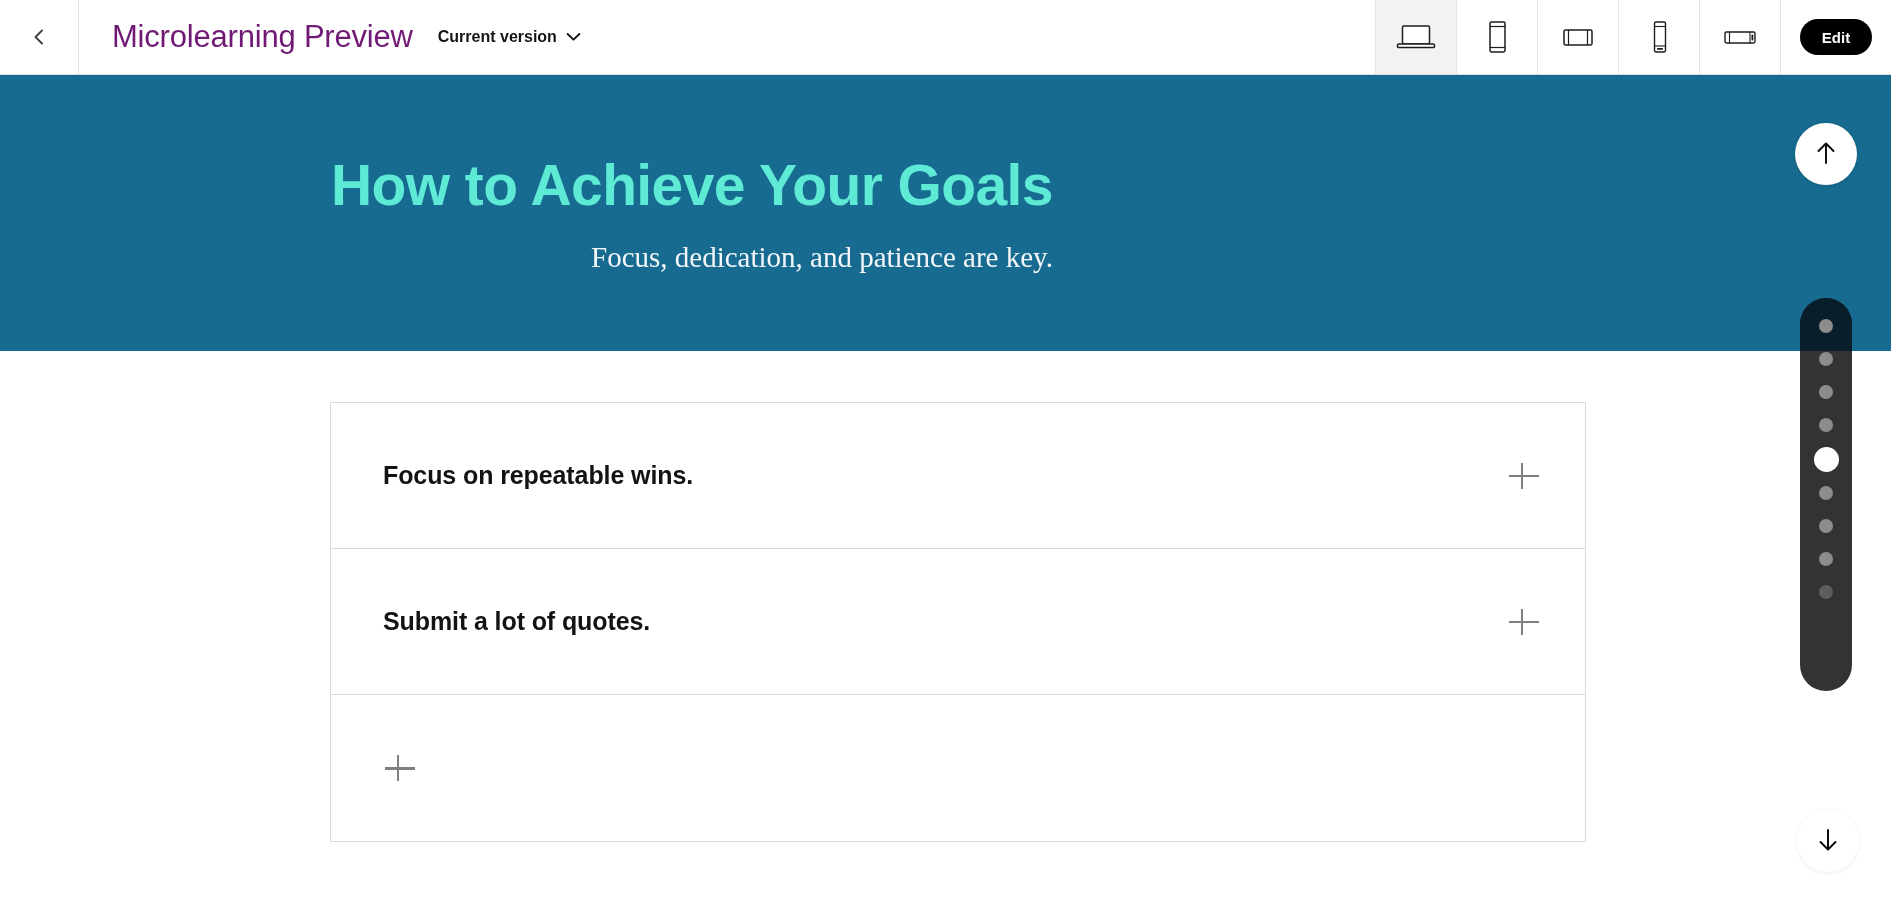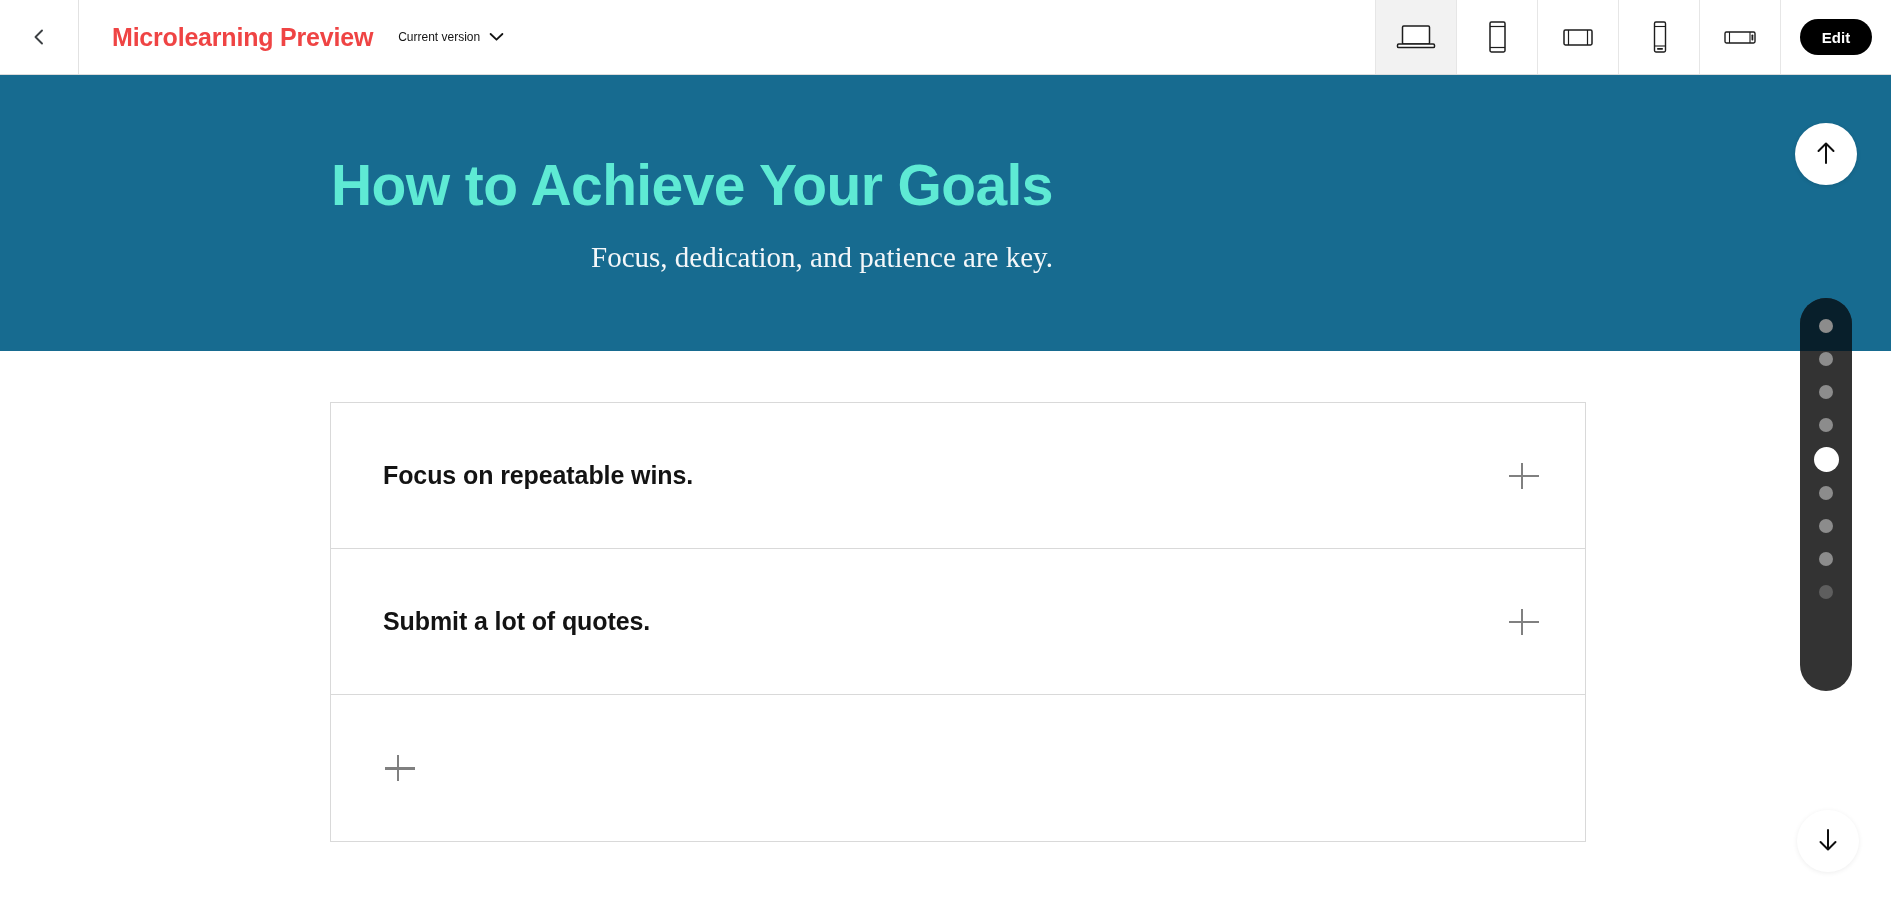--- a/index.html
+++ b/index.html
@@ -50,38 +50,38 @@
   .title-zone {
     display: flex;
     align-items: center;
     height: 100%;
     padding-left: 33px;
     flex: 1 1 auto;
     min-width: 0;
   }
 
   .doc-title {
-    font-size: 25px;
-    font-weight: 700;
-    color: #ef4444;
+    font-size: 31px;
+    font-weight: 400;
+    color: #701a75;
     letter-spacing: -0.2px;
     white-space: nowrap;
   }
 
   .version-select {
     display: flex;
     align-items: center;
     gap: 9px;
     margin-left: 25px;
     cursor: pointer;
     white-space: nowrap;
   }
   .version-label {
-    font-size: 12px;
-    font-weight: 400;
+    font-size: 16px;
+    font-weight: 700;
     color: #141414;
   }
   .chev-down { display: block; }
 
   
   .devices {
     display: flex;
     align-items: stretch;
     height: 100%;
     flex: 0 0 auto;

